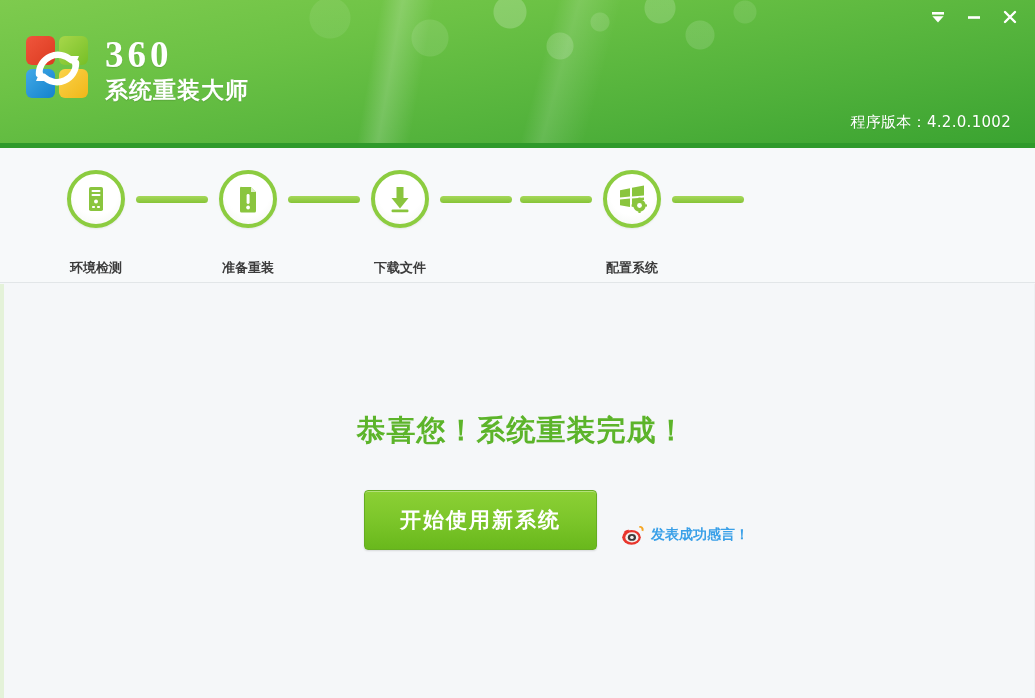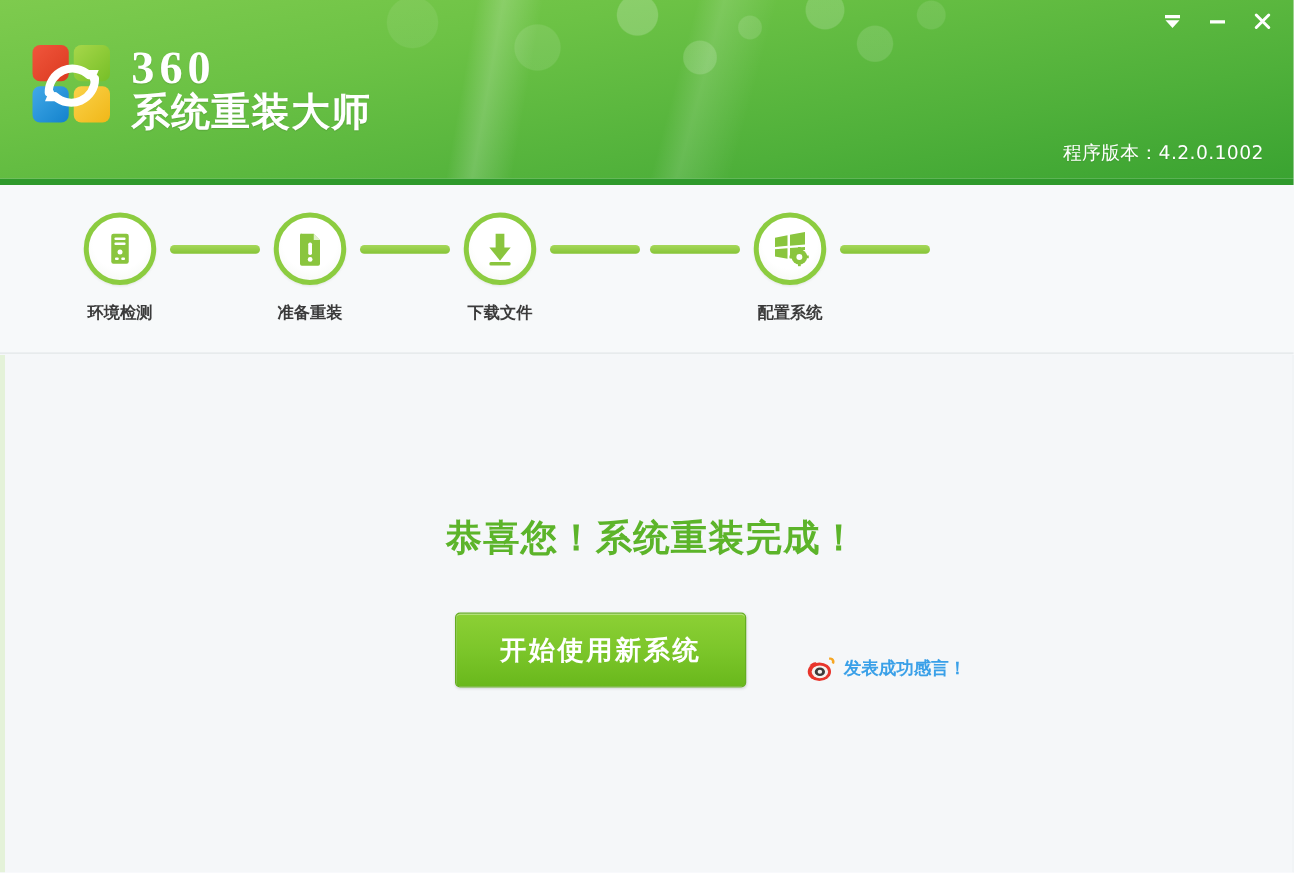--- a/index.html
+++ b/index.html
@@ -100,21 +100,21 @@
   #brand-360 {
     font-family: Liberation Serif, serif;
     font-size: 37px;
     font-weight: bold;
     letter-spacing: 4px;
     color: #ffffff;
     line-height: 36px;
     text-shadow: 0 1px 1px rgba(0,0,0,0.12);
   }
   #brand-sub {
-    font-size: 31px;
+    font-size: 23px;
     font-weight: bold;
     letter-spacing: 1px;
     color: #ffffff;
     line-height: 28px;
     margin-top: 3px;
     text-shadow: 0 1px 1px rgba(0,0,0,0.12);
   }
 
   #version-label {
     position: absolute;
@@ -143,20 +143,21 @@
     top: 22px;
     display: flex;
     align-items: flex-start;
   }
   .step {
     width: 72px;
     display: flex;
     flex-direction: column;
     align-items: center;
     flex: none;
+    gap: 18px;
   }
   .step-circle {
     width: 58px;
     height: 58px;
     border-radius: 50%;
     border: 4px solid #8ccc40;
     background: radial-gradient(circle at 50% 38%, #ffffff 55%, #f2f5f0 100%);
     box-shadow: 0 1px 2px rgba(0,0,0,0.07);
     display: flex;
     align-items: center;
@@ -205,21 +206,20 @@
     color: #5cb42a;
     letter-spacing: 1px;
   }
 
   #action-row {
     position: absolute;
     left: 360px;
     top: 206px;
     display: flex;
     align-items: center;
-    gap: 24px;
   }
 
   #start-button {
     width: 233px;
     height: 60px;
     border: 1px solid #65ad22;
     border-radius: 4px;
     background: linear-gradient(180deg,#8cd035 0%,#7cc62a 50%,#69b81c 100%);
     box-shadow: inset 0 1px 0 rgba(255,255,255,0.35), 0 1px 2px rgba(0,0,0,0.12);
     color: #ffffff;

